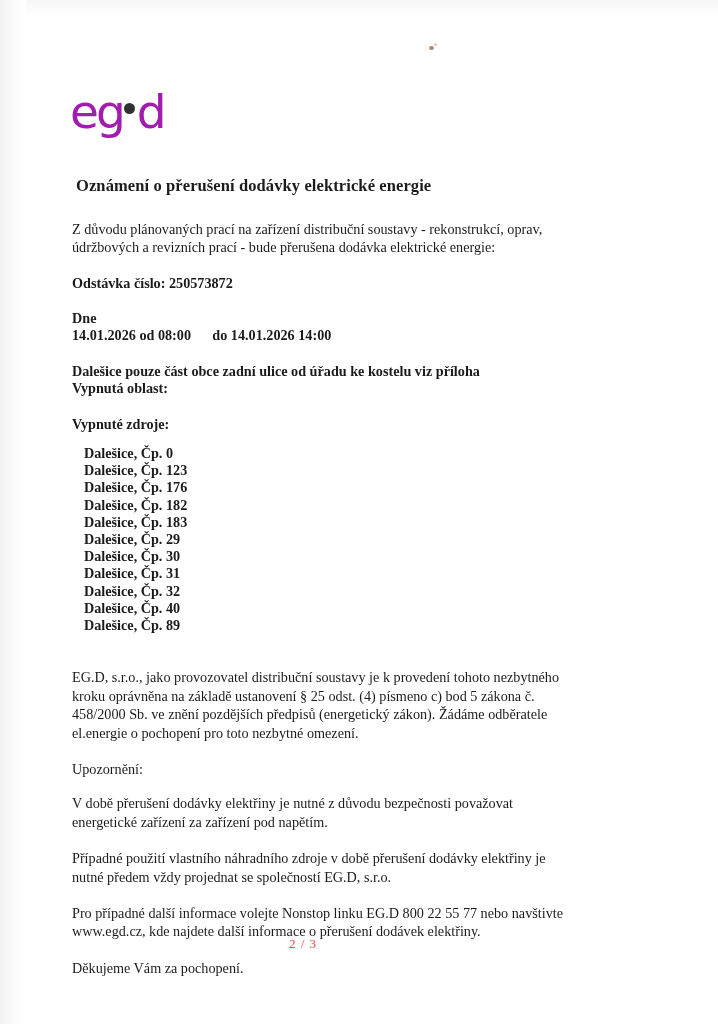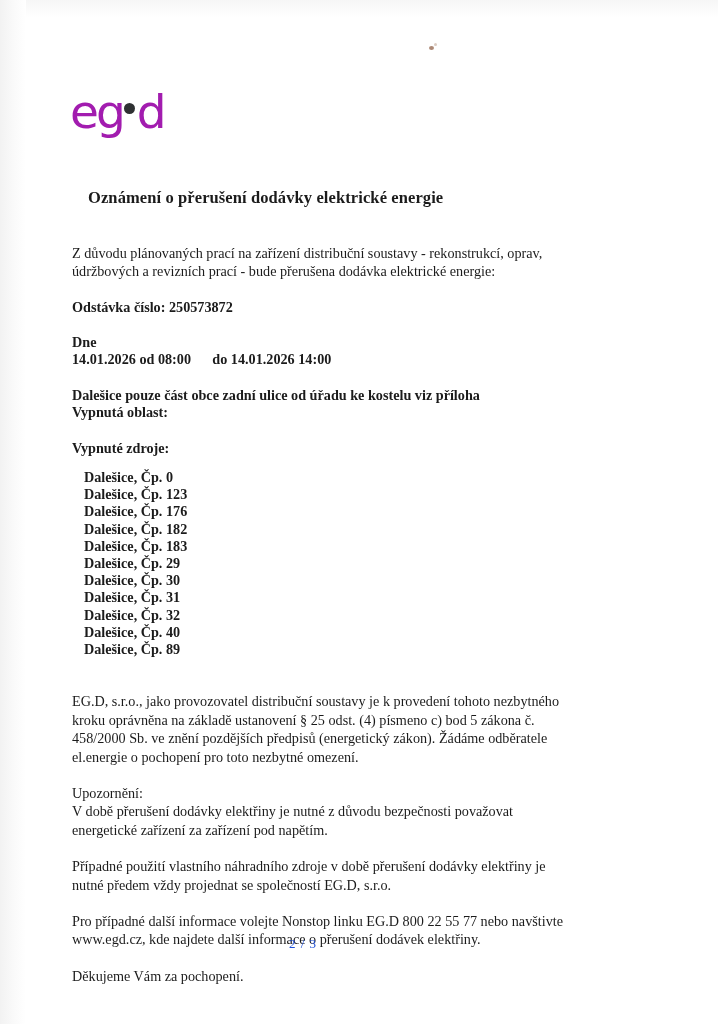--- a/index.html
+++ b/index.html
@@ -80,21 +80,21 @@
 
   
   .body-area {
     position: absolute;
     left: 72px;
     top: 172px;
     width: 492px;
   }
 
   h1.doc-title {
-    margin: 16px;
+    margin: 4px;
     font-size: 16.5px;
     font-weight: 700;
     letter-spacing: .1px;
     line-height: 1.2;
   }
 
   p.para {
     margin: 0;
     font-size: 14.2px;
     line-height: 18.4px;
@@ -117,33 +117,33 @@
     padding: 0;
     list-style: none;
   }
   .addr-list li {
     font-size: 14.2px;
     line-height: 17.2px;
     font-weight: 700;
     white-space: pre;
   }
 
-  .notice-block p.para + p.para { margin-top: 0; font-family: Liberation Serif, serif; }
+  .notice-block p.para + p.para { margin-top: 16px; font-family: Liberation Serif, serif; }
 
   
   .page-number {
     position: absolute;
     left: 0;
     top: 936px;
     width: 582px;
     text-align: center;
     padding-left: 24px;
     box-sizing: border-box;
     font-size: 13px;
-    color: #1d4ed8;
+    color: #ef4444;
     letter-spacing: 1px;
     font-family: "Liberation Serif", serif;
   }
 </style>
 </head>
 <body>
 
 <div class="page">
 
   <div class="scan-tint-top"></div>

